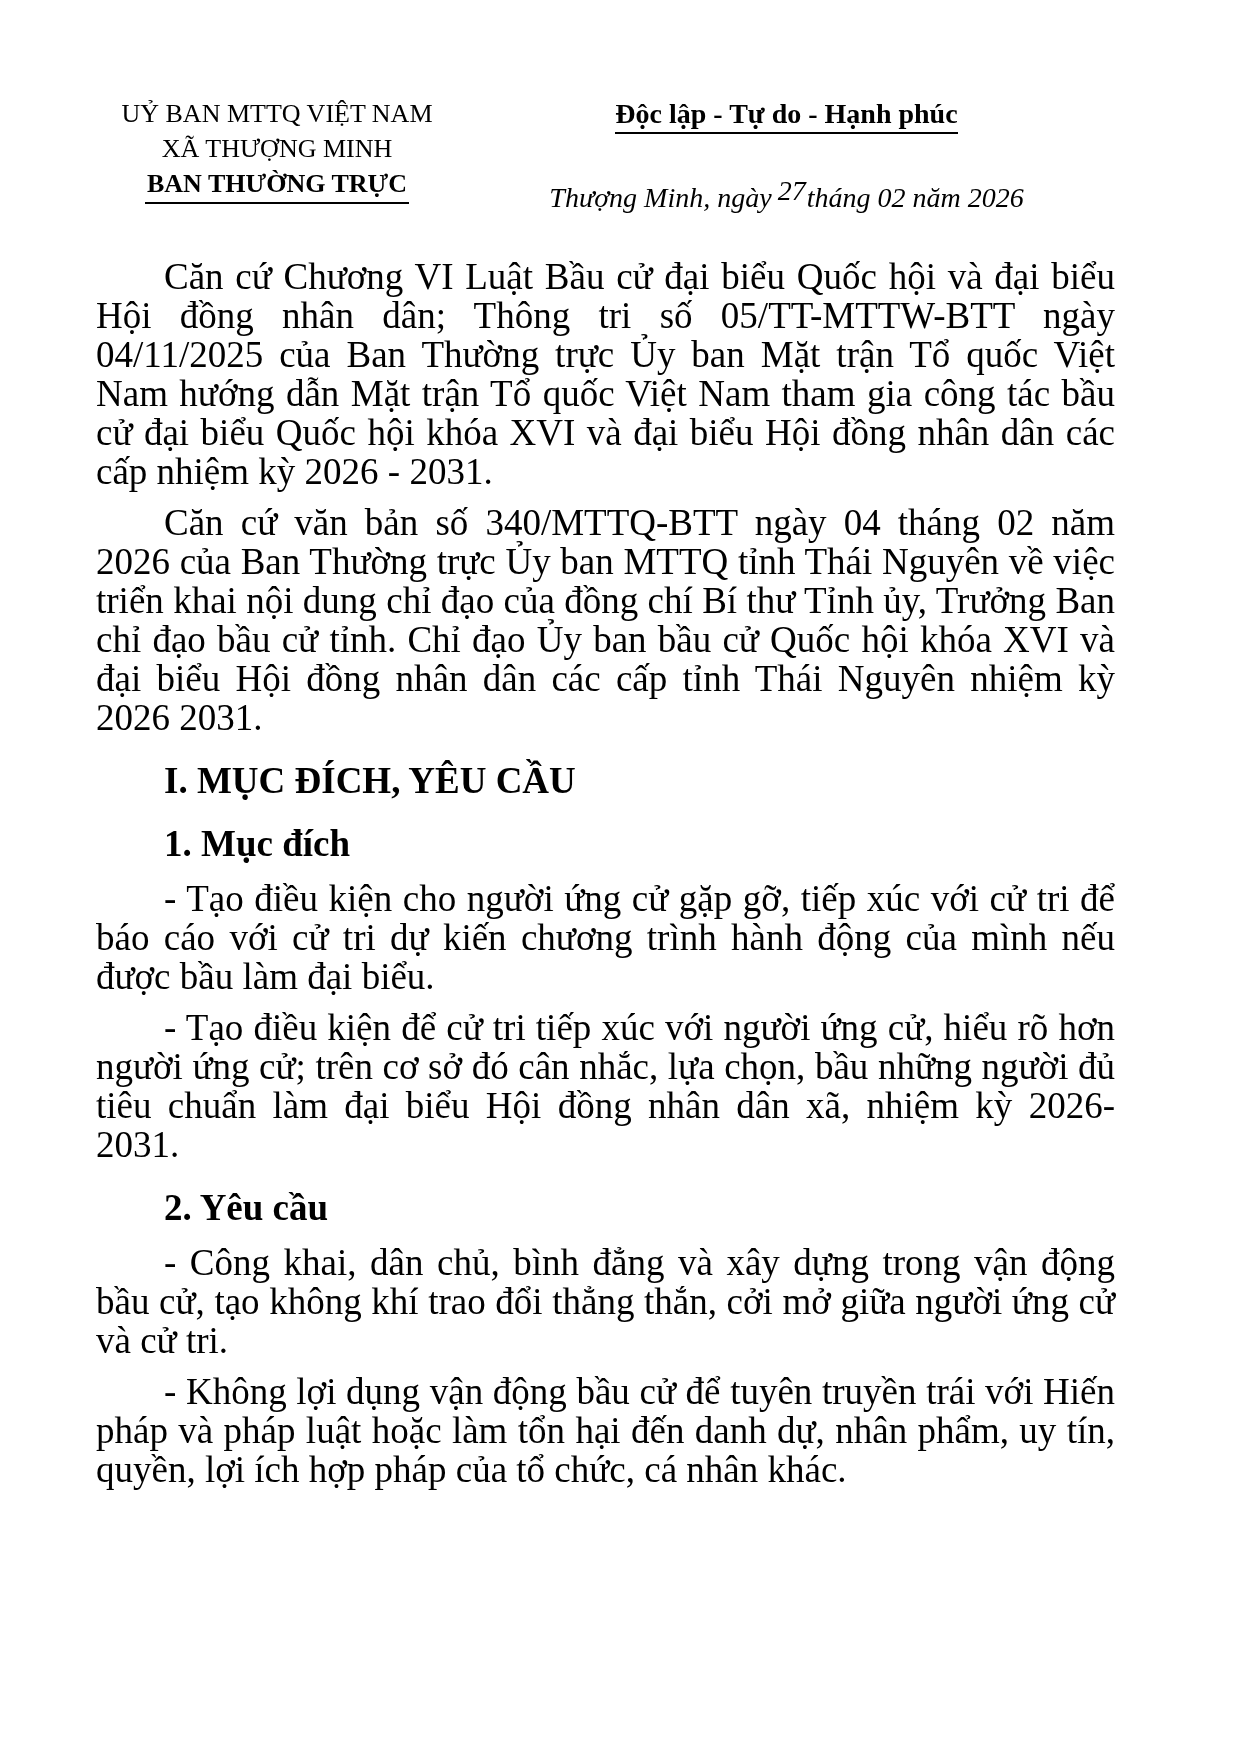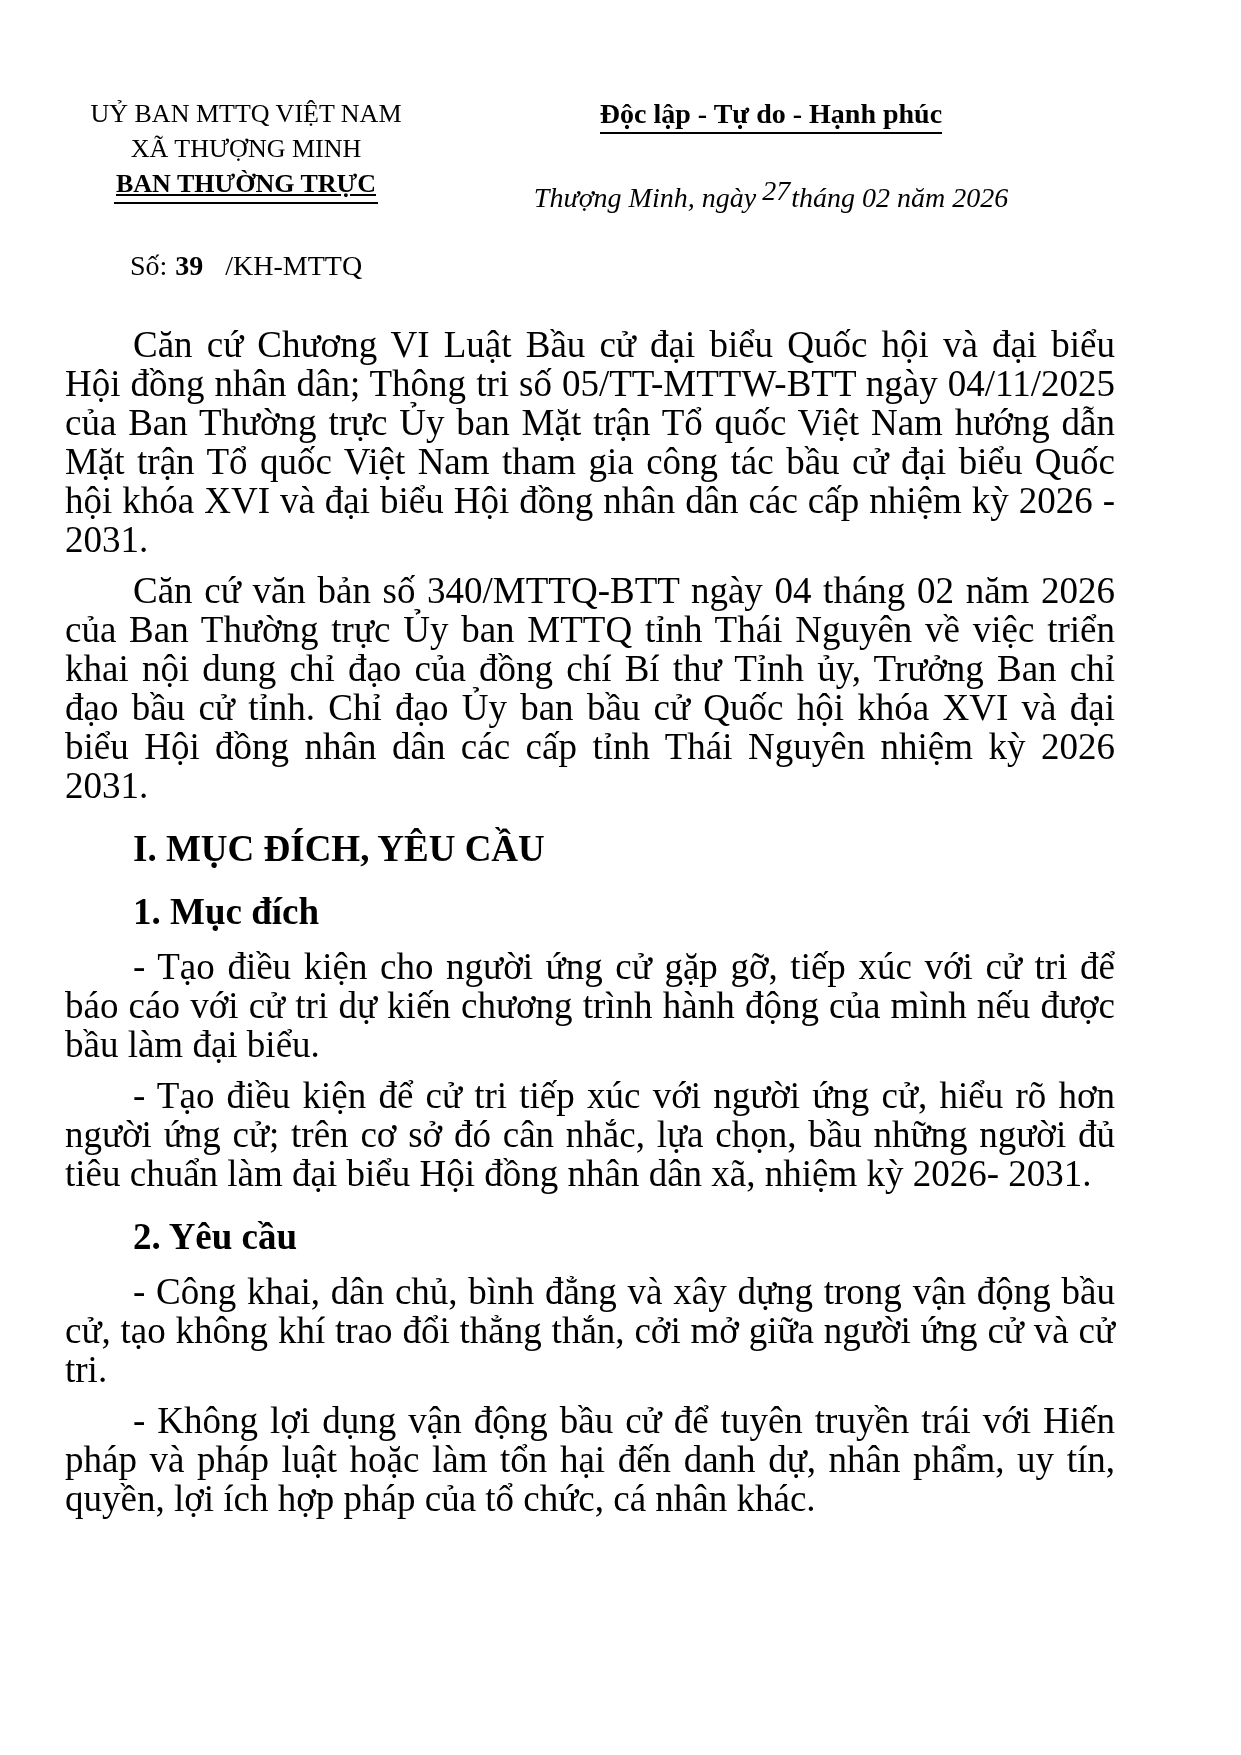--- a/index.html
+++ b/index.html
@@ -9,21 +9,21 @@
     position: relative;
     width: 1241px;
     height: 1755px;
     margin: 0 auto;
     background: #ffffff;
     color: #000000;
     font-family: "Liberation Serif", "DejaVu Serif", serif;
     overflow: hidden;
   }
   .content {
-    padding: 96px 126px 0 65px; 
+    padding: 96px 126px 0 96px; 
   }
 
   
   .header-row {
     display: flex;
     flex-direction: row;
     align-items: flex-start;
   }
   .header-left {
     width: 362px;
@@ -37,21 +37,20 @@
     font-size: 26px;
     line-height: 35px;
   }
   .org-line { font-weight: normal; white-space: nowrap; }
   .org-strong {
     font-weight: bold;
     display: inline-block;
     padding: 0 2px 1px 2px;
     border-bottom: 2px solid #000;
     white-space: nowrap;
-    text-decoration: underline;
   }
   .national-line1 { font-weight: bold; font-size: 27px; white-space: nowrap; }
   .national-line2 {
     font-weight: bold;
     font-size: 28px;
     display: inline-block;
     padding-bottom: 1px;
     border-bottom: 2px solid #000;
     white-space: nowrap;
   }
@@ -109,23 +108,20 @@
 <div class="page">
   <div class="content">
 
     <div class="header-row">
       <div class="header-left">
         <div class="org-line">UỶ BAN MTTQ VIỆT NAM</div>
         <div class="org-line">XÃ THƯỢNG MINH</div>
         <div>
           <span class="org-strong">BAN THƯỜNG TRỰC</span>
         </div>
-        <div class="doc-number">
-          <span>Số:</span><span class="num">39</span><span class="suffix">/KH-MTTQ</span>
-        </div>
       </div>
 
       <div class="header-right">
         <div>
           <span class="national-line2">Độc lập - Tự do - Hạnh phúc</span>
         </div>
         <div class="dateline">
           <span>Thượng Minh, ngày</span><span class="day">27</span><span>tháng 02 năm 2026</span>
         </div>
       </div>

